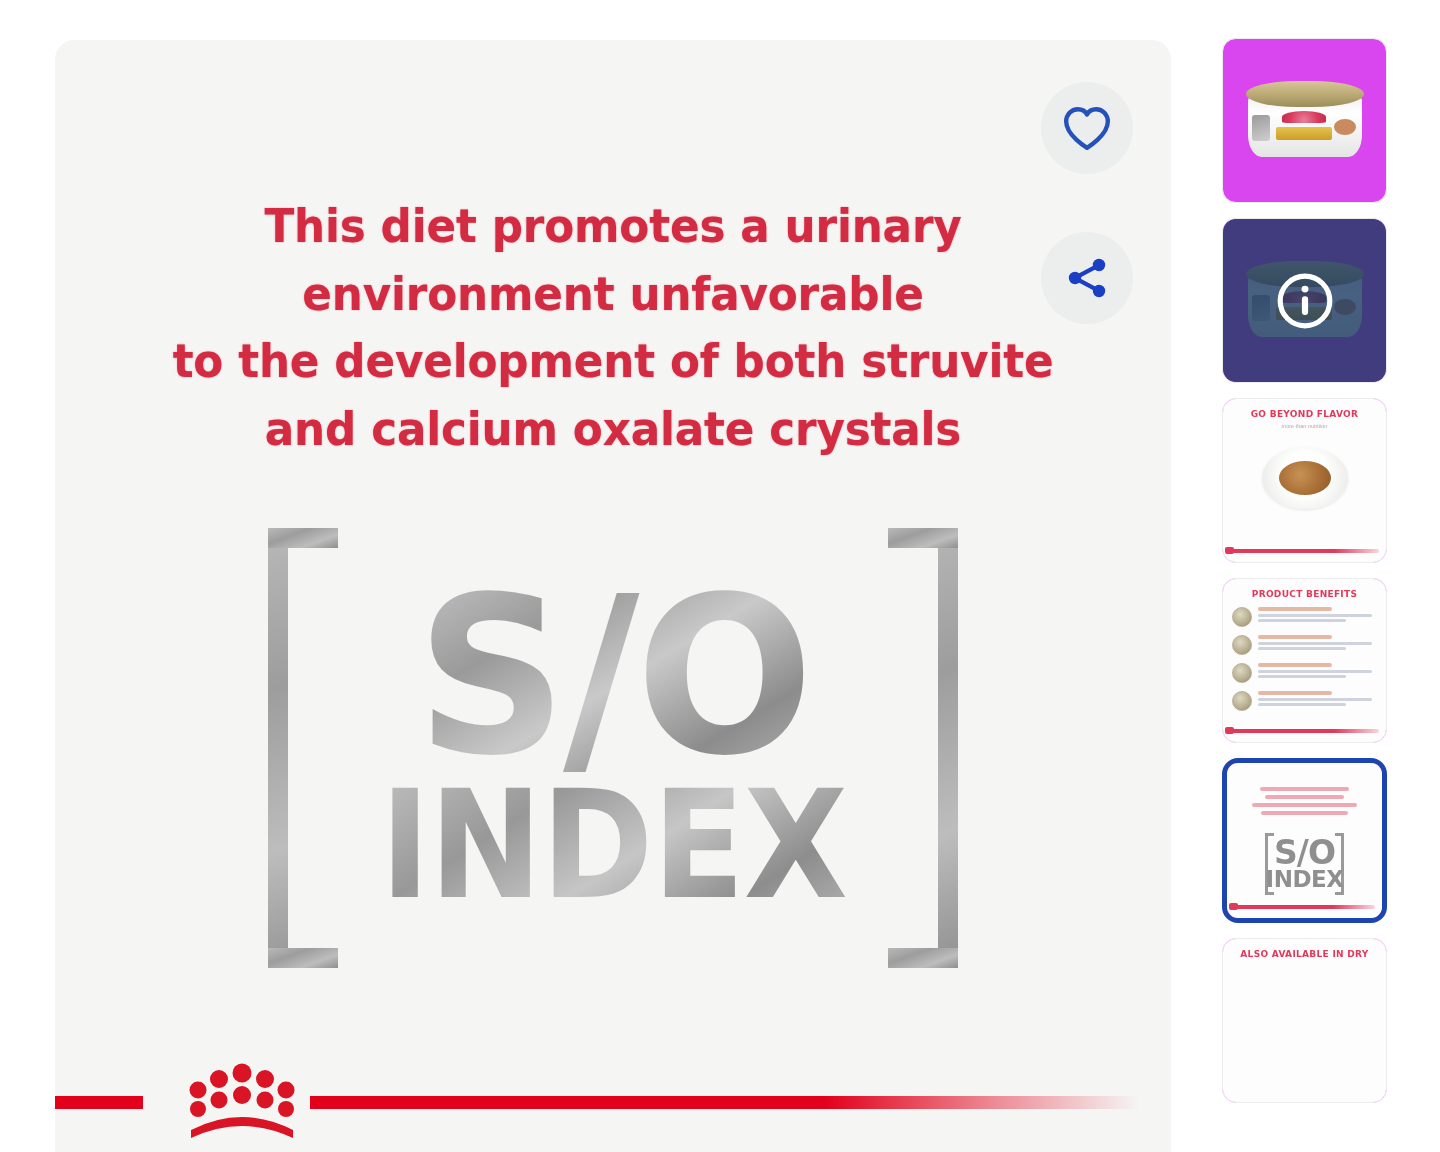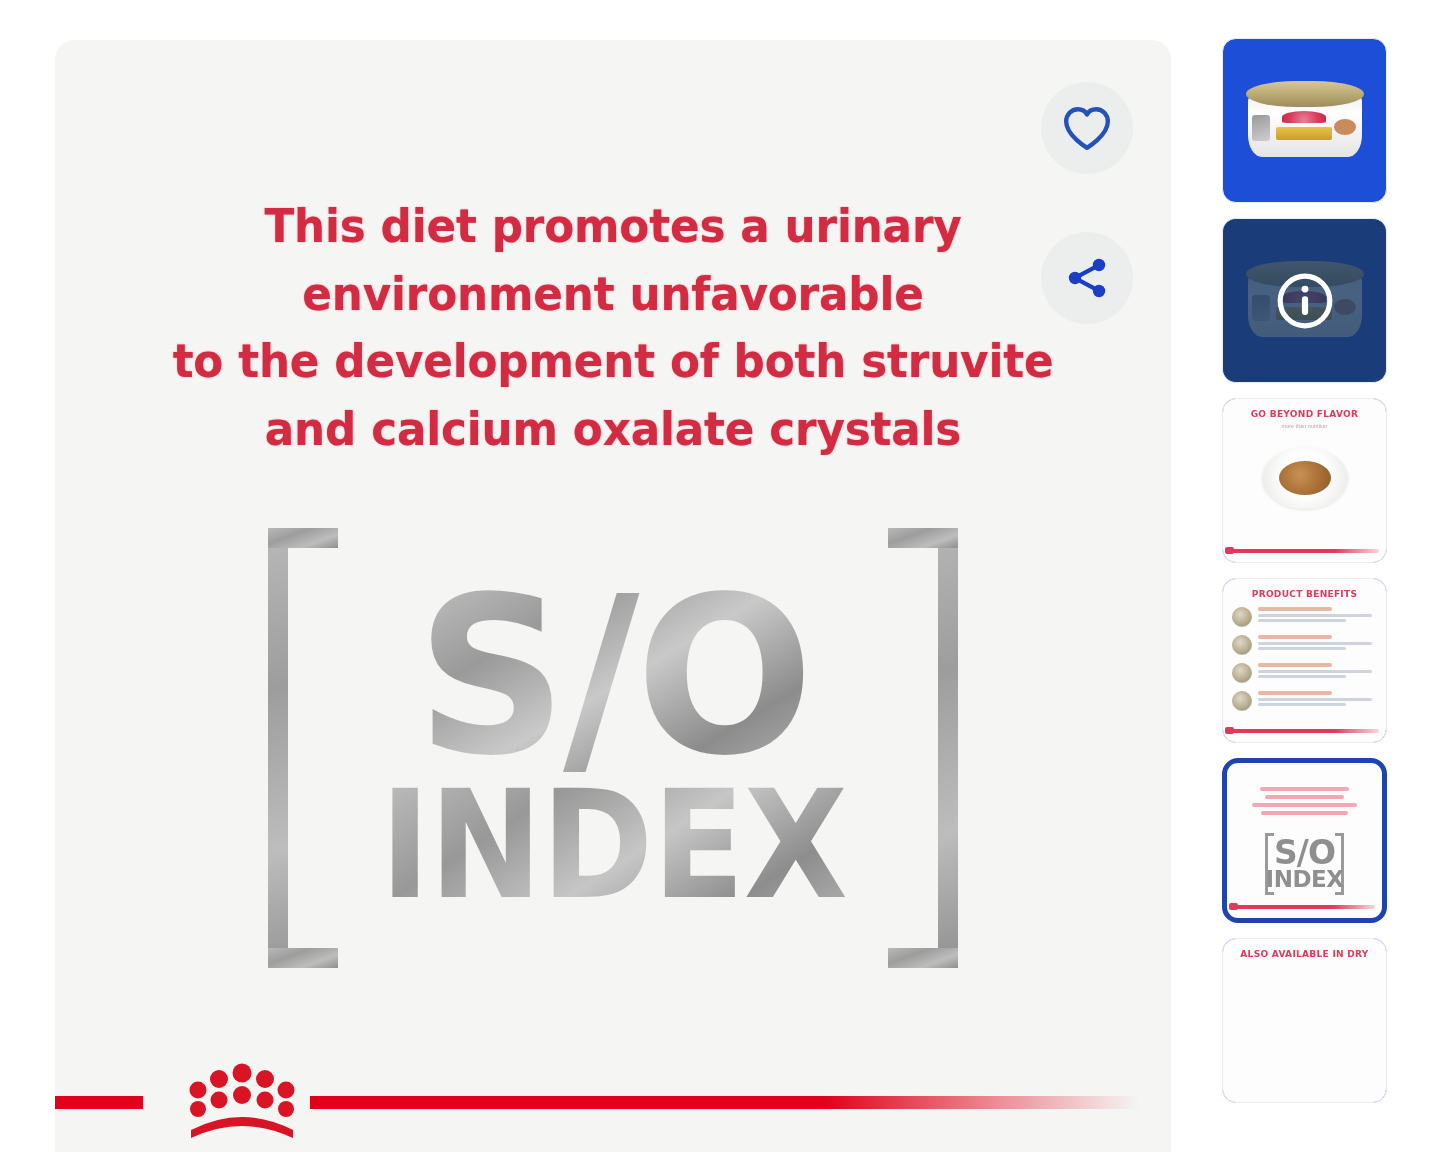--- a/index.html
+++ b/index.html
@@ -181,21 +181,21 @@
     height: 1120px;
     overflow: hidden;
   }
 
   .thumb {
     position: relative;
     width: 165px;
     height: 165px;
     margin-bottom: 15px;
     border-radius: 14px;
-    background: #1d4ed8;
+    background: #d946ef;
     border: 1px solid #ececec;
     overflow: hidden;
     cursor: pointer;
   }
   .thumb.selected {
     border: 5px solid #1e44b0;
     border-radius: 16px;
   }
 
   .thumb-inner {

